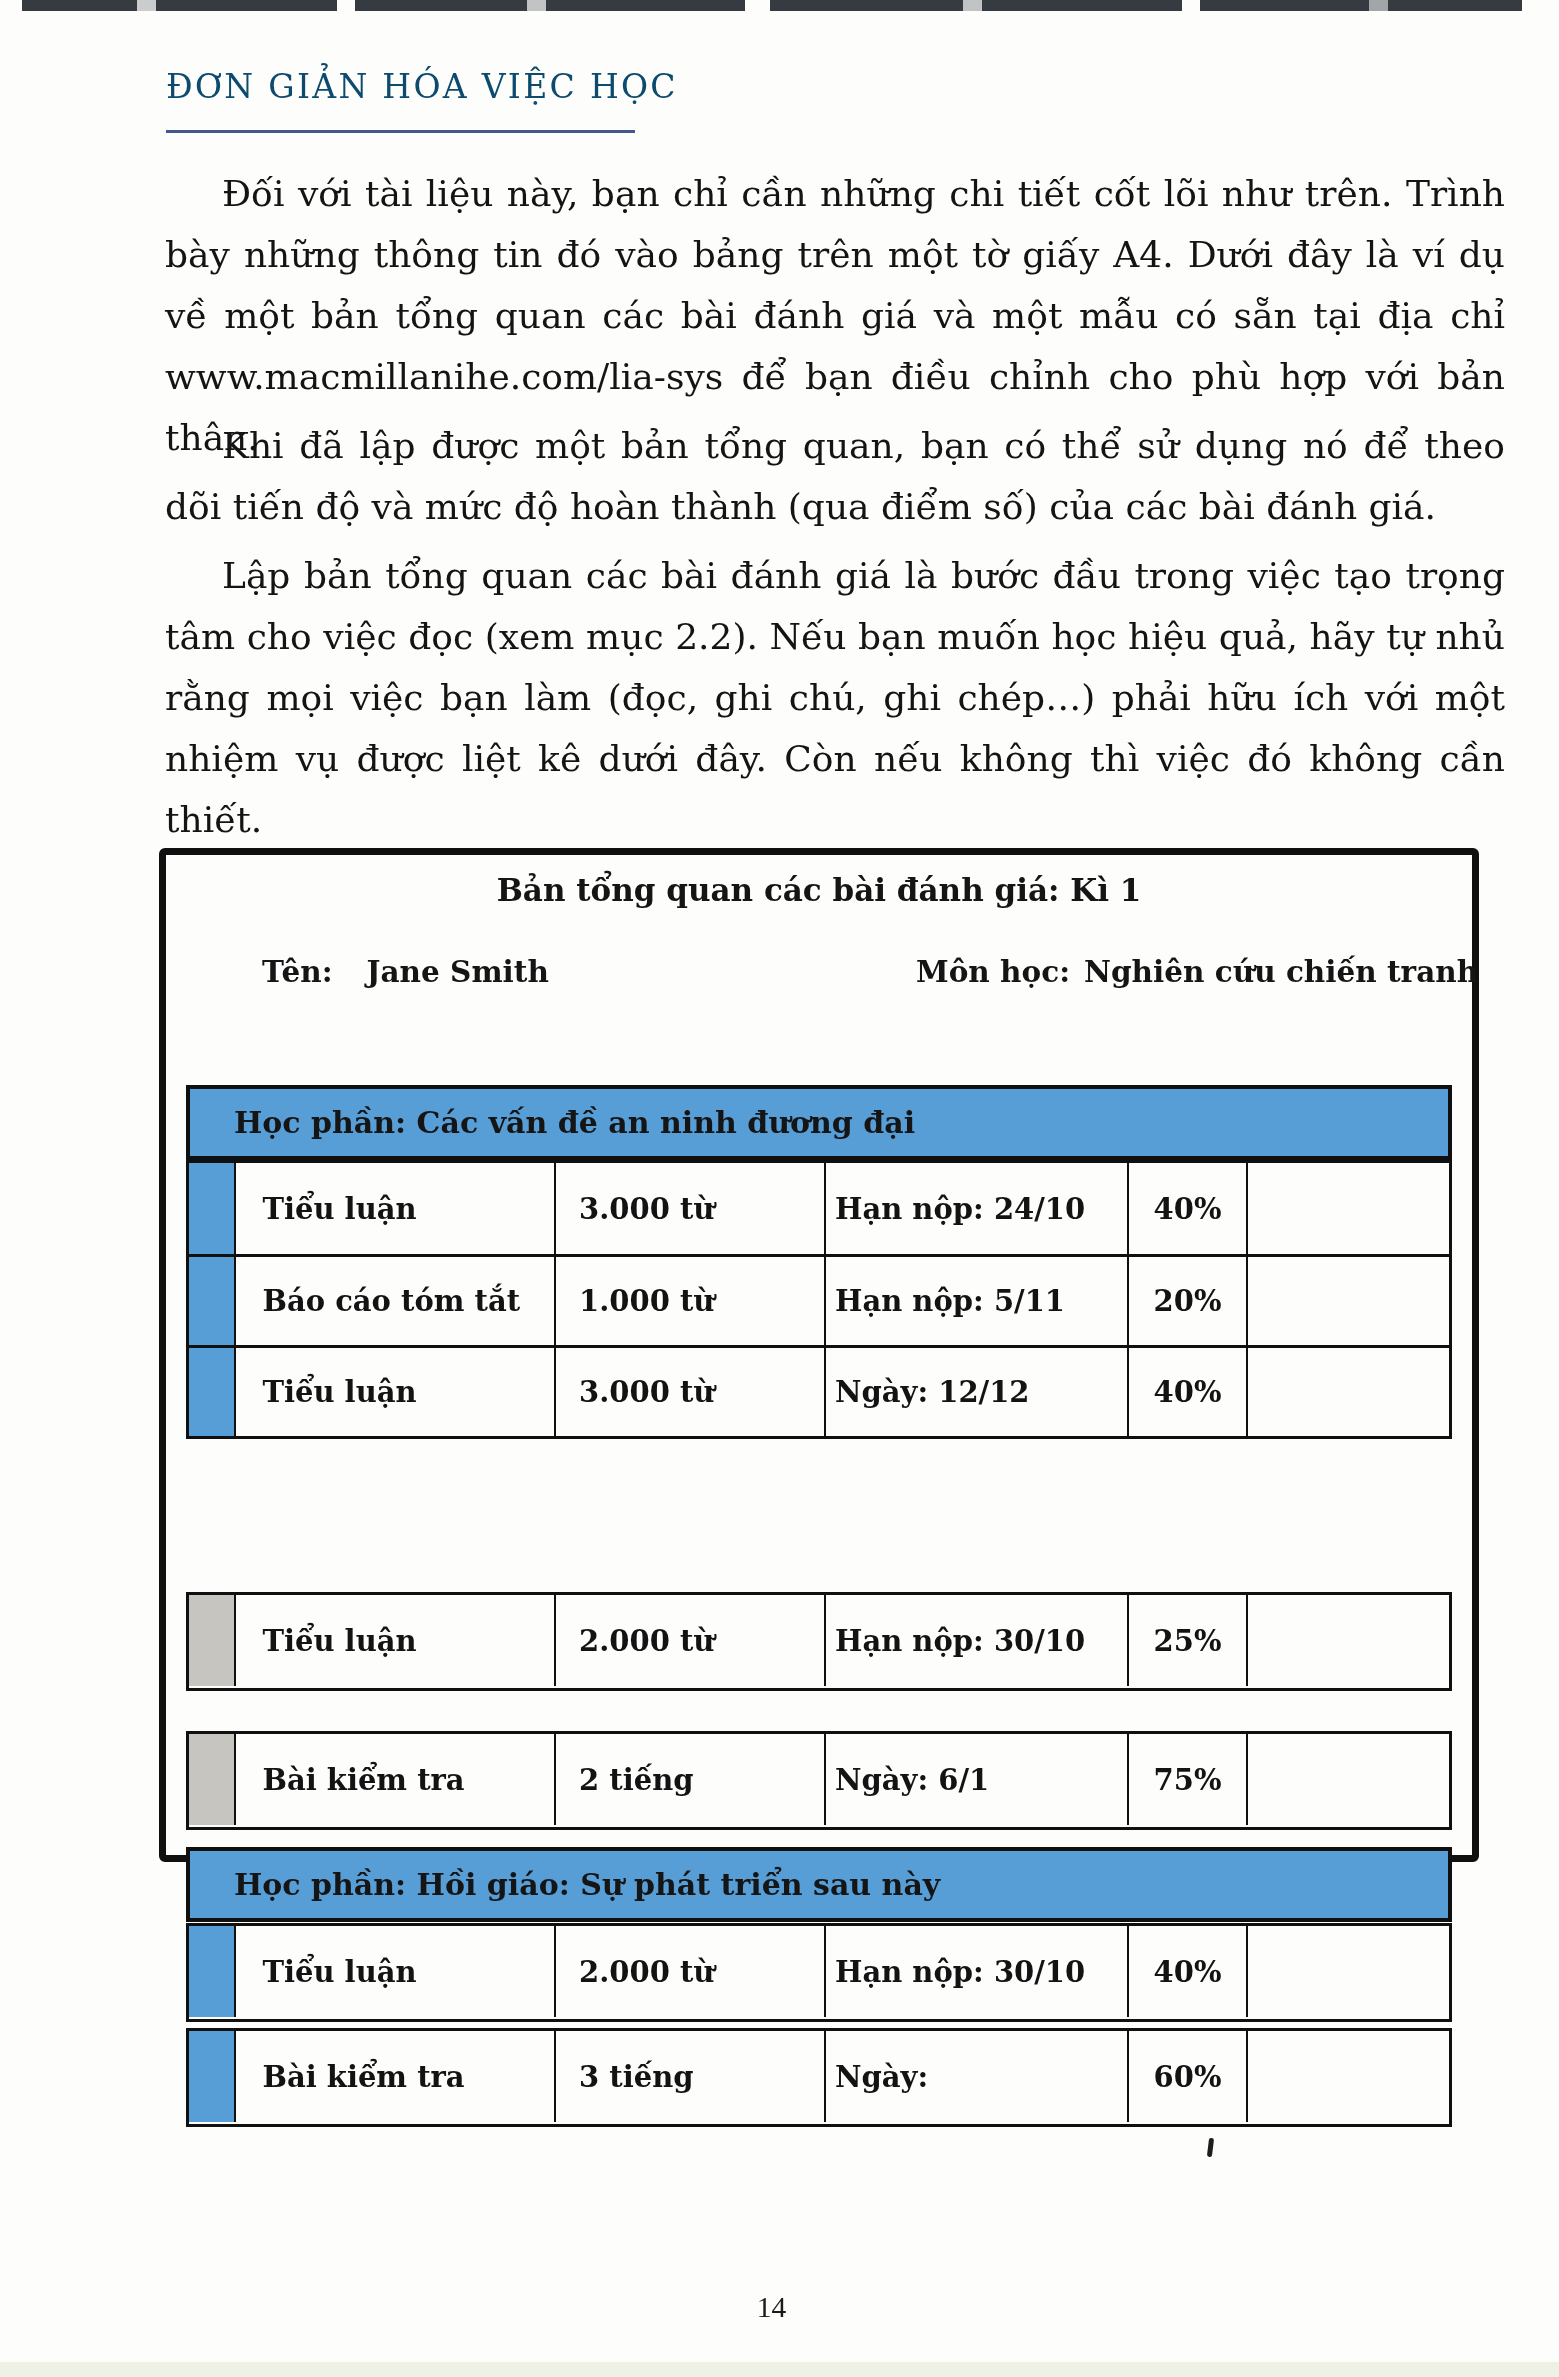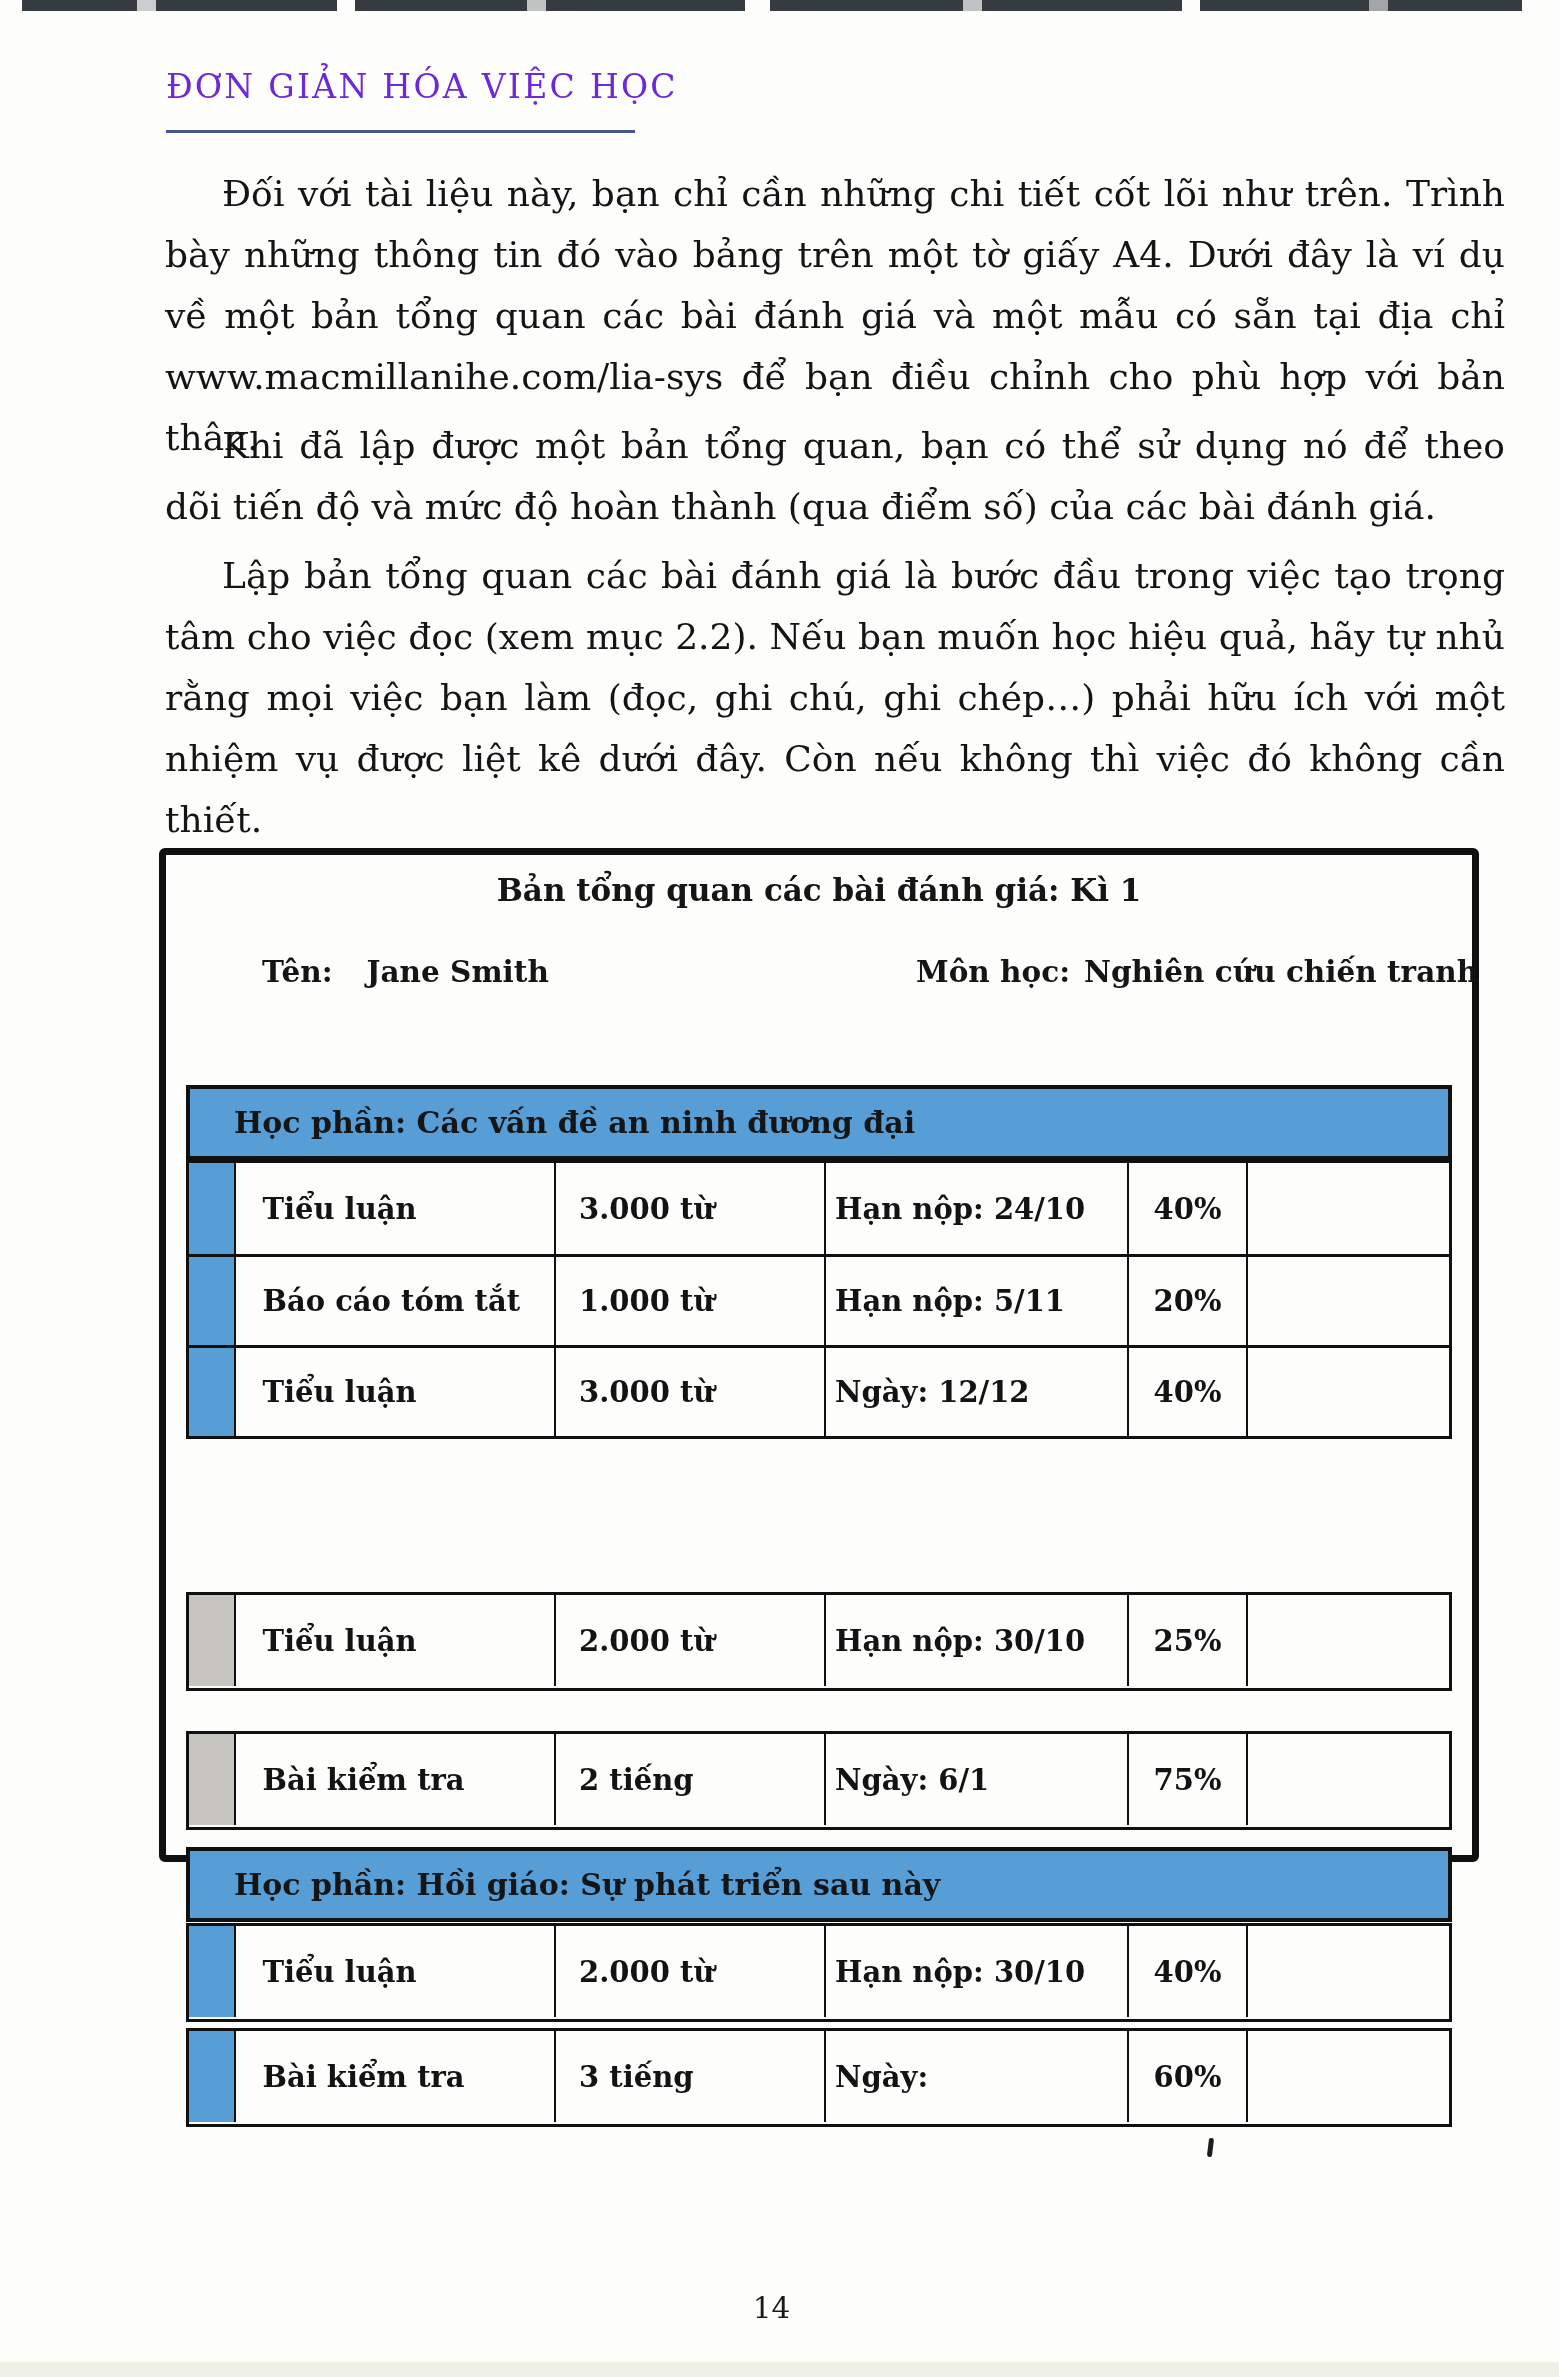--- a/index.html
+++ b/index.html
@@ -27,21 +27,21 @@
     background:#e8ecdf;opacity:.75;
   }
   .scan-mark{
     position:absolute;left:1208px;top:2138px;width:5.4px;height:18.6px;
     background:#1d1d1d;border-radius:2.3px;transform:rotate(7deg);
   }
   
   .runhead{
     position:absolute;left:166px;top:67px;
     font-size:33px;letter-spacing:2.3px;font-weight:500;
-    color:#6d28d9;white-space:nowrap;
+    color:#0c4a6e;white-space:nowrap;
   }
   .runhead-rule{
     position:absolute;left:166px;top:130px;width:469px;height:3.1px;
     background:#46578b;
   }
   
   .para{
     position:absolute;left:165px;width:1340px;
     font-size:36px;line-height:61px;text-align:justify;
     text-indent:57px;color:#141414;
@@ -94,21 +94,21 @@
   .c3{width:303px;padding-left:9px;border-right:2.3px solid #101010;}
   .c4{width:119px;justify-content:center;border-right:2.3px solid #101010;}
   .c5{flex:1;}
   
   .s1h{top:230px;} .s1rows{top:305px;}
   .s2h{top:662px;} .s2r0{top:737px;} .s2r1{top:876px;}
   .s3h{top:992px;} .s3r0{top:1068px;} .s3r1{top:1173px;}
   
   .folio{
     position:absolute;left:0;right:16px;top:2291px;text-align:center;
-    font-size:29.5px;color:#1a1a1a;
+    font-size:29.5px;color:#1a1a1a;font-family:Liberation Serif, serif;
   }
 </style>
 </head>
 <body>
 
 <div id="page">
 
   <div class="topbar"></div>
 
   <div class="runhead">ĐƠN GIẢN HÓA VIỆC HỌC</div>

